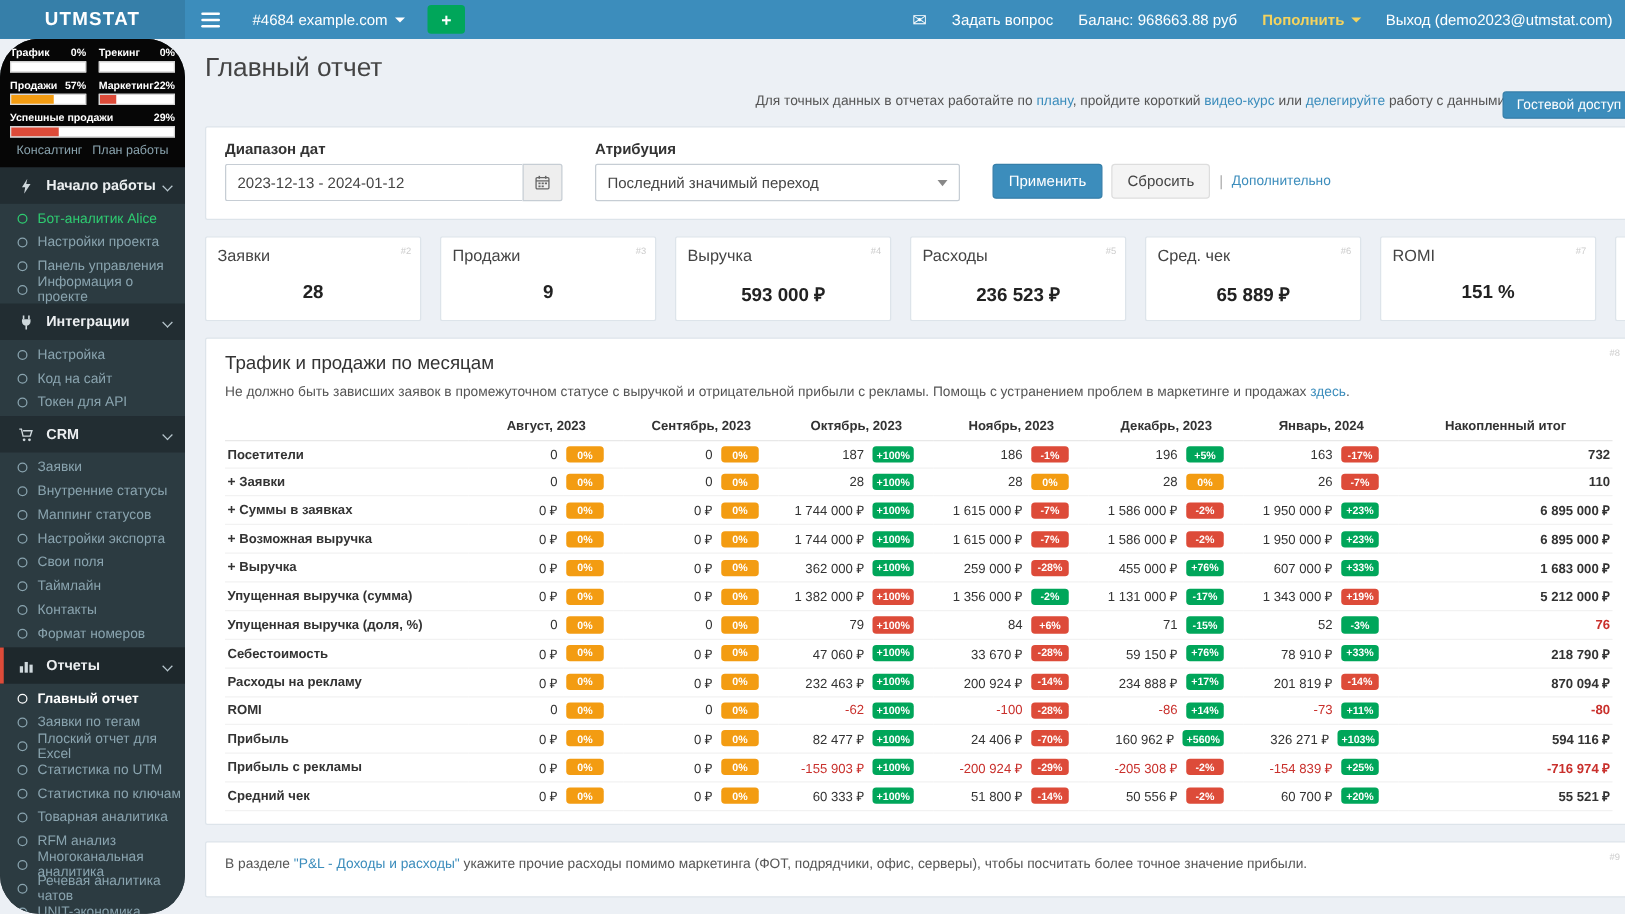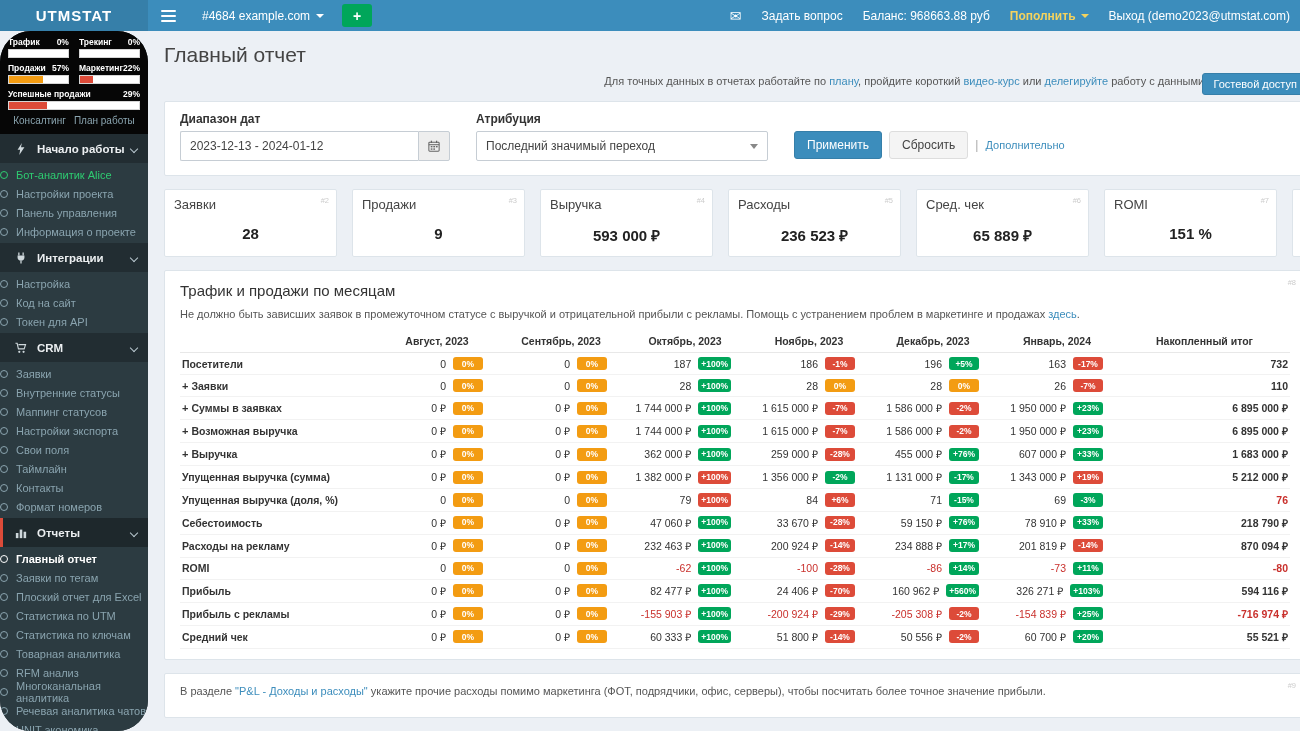--- a/index.html
+++ b/index.html
@@ -31,21 +31,21 @@
   .gauge .g-fill{position:absolute;left:0;top:0;bottom:0;}
   .consulting{display:flex;justify-content:center;gap:8px;padding:5px 0 4px 0;}
   .consulting a{color:#8aa4af;font-size:10px;text-decoration:none;cursor:pointer;}
 
   .nav-header{display:flex;align-items:center;height:29px;padding:0 8px 0 12px;color:#eceff1;font-size:11.5px;font-weight:bold;cursor:pointer;background:#222d32;border-left:3px solid transparent;}
   .nav-header.active{border-left:3px solid #dd4b39;background:#1e282c;}
   .nav-ico{width:16px;display:inline-flex;margin-right:6px;color:#cfd8dc;}
   .nav-title{flex:1;}
   .chev{width:6px;height:6px;border-right:1.5px solid #b8c7ce;border-bottom:1.5px solid #b8c7ce;transform:rotate(45deg);margin-right:3px;}
   .nav-items{list-style:none;margin:0;padding:2px 0;background:#2c3b41;}
-  .nav-items li{display:flex;align-items:center;height:19px;color:#8aa4af;font-size:11px;cursor:pointer;}
+  .nav-items li{display:flex;align-items:center;height:19px;padding-left:14px;color:#8aa4af;font-size:11px;cursor:pointer;}
   .nav-items li .circ{width:8px;height:8px;border:1.5px solid #8aa4af;border-radius:50%;margin-right:8px;flex:0 0 auto;}
   .nav-items li.green{color:#2ecc71;}
   .nav-items li.green .circ{border-color:#2ecc71;}
   .nav-items li.active{color:#fff;font-weight:bold;}
   .nav-items li.active .circ{border-color:#fff;}
 
   
   .main{position:absolute;top:31px;left:148px;width:1152px;height:700px;background:#ecf0f5;}
   h1.page-title{font-size:21px;font-weight:400;color:#444;margin:12px 0 4px 16px;}
   .notice-row{position:relative;height:28px;margin:0 0 2px 0;}
@@ -710,21 +710,21 @@
               </div>
             </td>
             <td>
               <div class="cellwrap">
                 <span class="val">71</span>
                 <span class="badge u">-15%</span>
               </div>
             </td>
             <td>
               <div class="cellwrap">
-                <span class="val">69</span>
+                <span class="val">52</span>
                 <span class="badge u">-3%</span>
               </div>
             </td>
             <td class="rowtotal neg">76</td>
           </tr>
           <tr>
             <td class="rowlbl"><span>Себестоимость</span></td>
             <td>
               <div class="cellwrap">
                 <span class="val">0 ₽</span>

